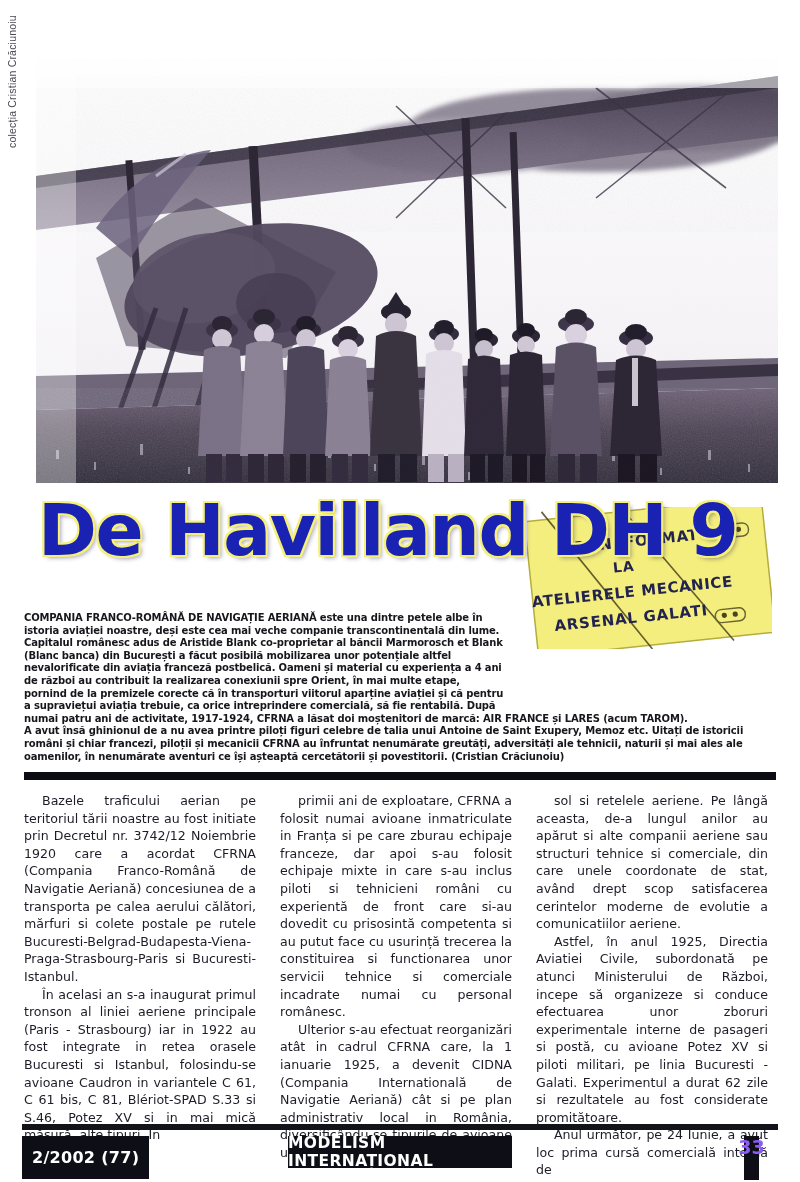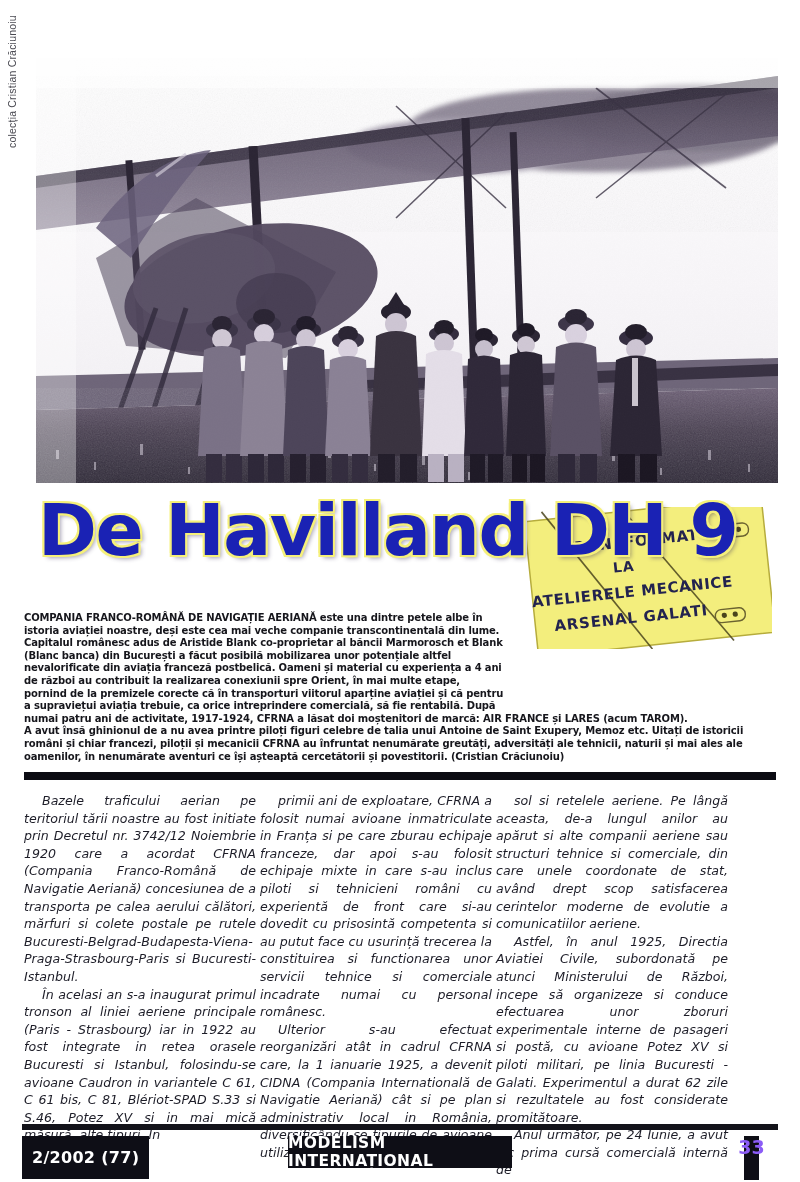--- a/index.html
+++ b/index.html
@@ -134,23 +134,22 @@
   }
 
   
   .columns {
     position: absolute;
     left: 24px;
     top: 792px;
     width: 756px;
     height: 322px;
     display: flex;
-    gap: 4px;
+    gap: 24px;
     z-index: 4;
-    font-style: italic;
   }
   .col {
     width: 232px;
     font-family: "DejaVu Sans", sans-serif;
     font-size: 12.6px;
     line-height: 17.6px;
     color: #1d1d28;
     text-align: justify;
     -webkit-hyphens: none;
     hyphens: none;

